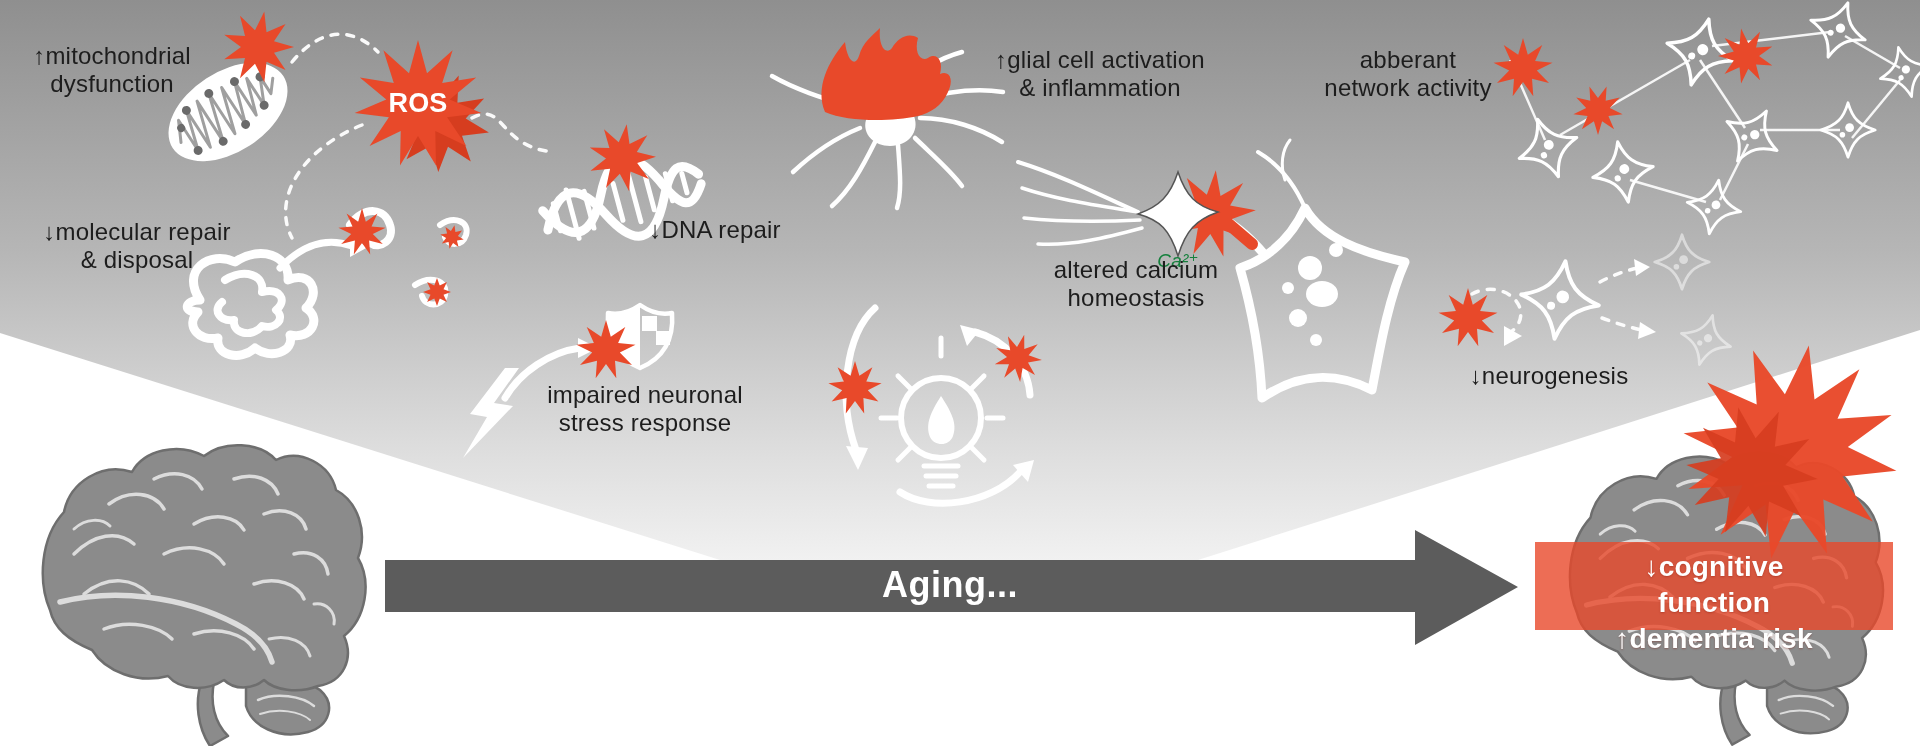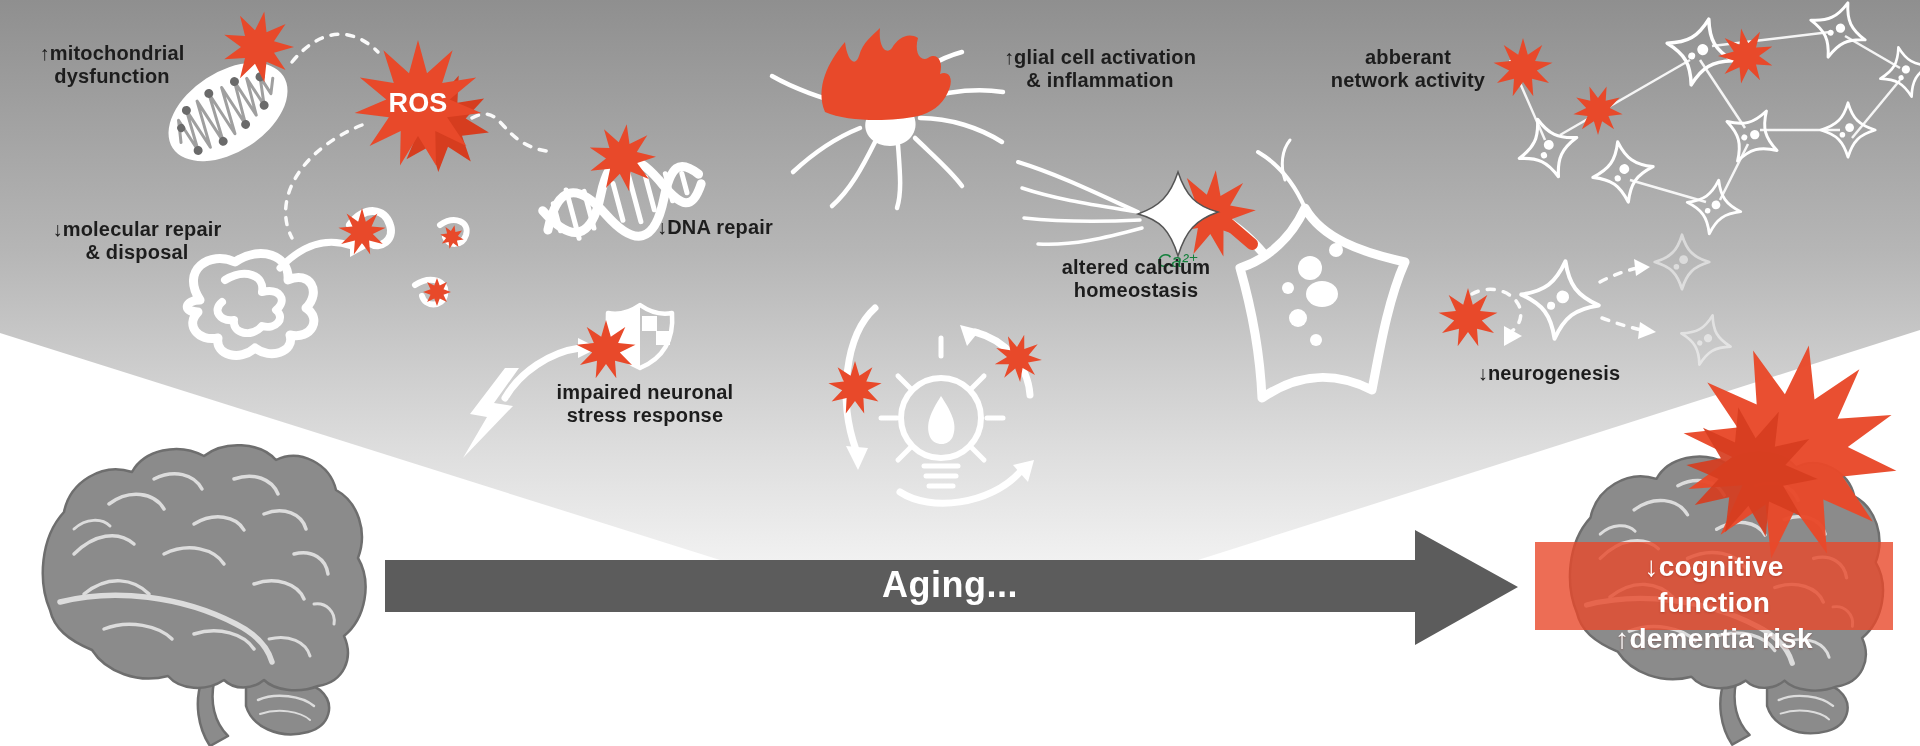--- a/index.html
+++ b/index.html
@@ -5,21 +5,21 @@
   html,body{margin:0;padding:0;background:#fff;}
   .stage{
     position:relative; width:1920px; height:746px; overflow:hidden;
     background:#ffffff;
     font-family:"Liberation Sans","DejaVu Sans",sans-serif;
   }
   svg.scene{position:absolute;left:0;top:0;}
   .lbl{
     position:absolute; transform:translateX(-50%);
     text-align:center; white-space:pre-line;
-    color:var(--ink,#1d1d1d); font-size:20px; line-height:1.17; font-weight:700;
+    color:var(--ink,#1d1d1d); font-size:24px; line-height:1.17; font-weight:400;
     letter-spacing:.2px;
   }
   .lbl.single{white-space:nowrap;}
   .lbl.wb{color:#fff;font-weight:700;}
   #lbl-ros{font-size:27px;}
   #lbl-aging{font-size:36px;letter-spacing:.5px;}
   #lbl-outcome{font-size:28px;line-height:1.28;text-shadow:0 1px 2px rgba(120,20,10,.35);}
   #lbl-ca{font-size:19px;font-style:italic;color:#15803d;font-weight:400;margin-top:48px;}
   
   .star{fill:var(--accent,#e8492a);stroke:none;}

